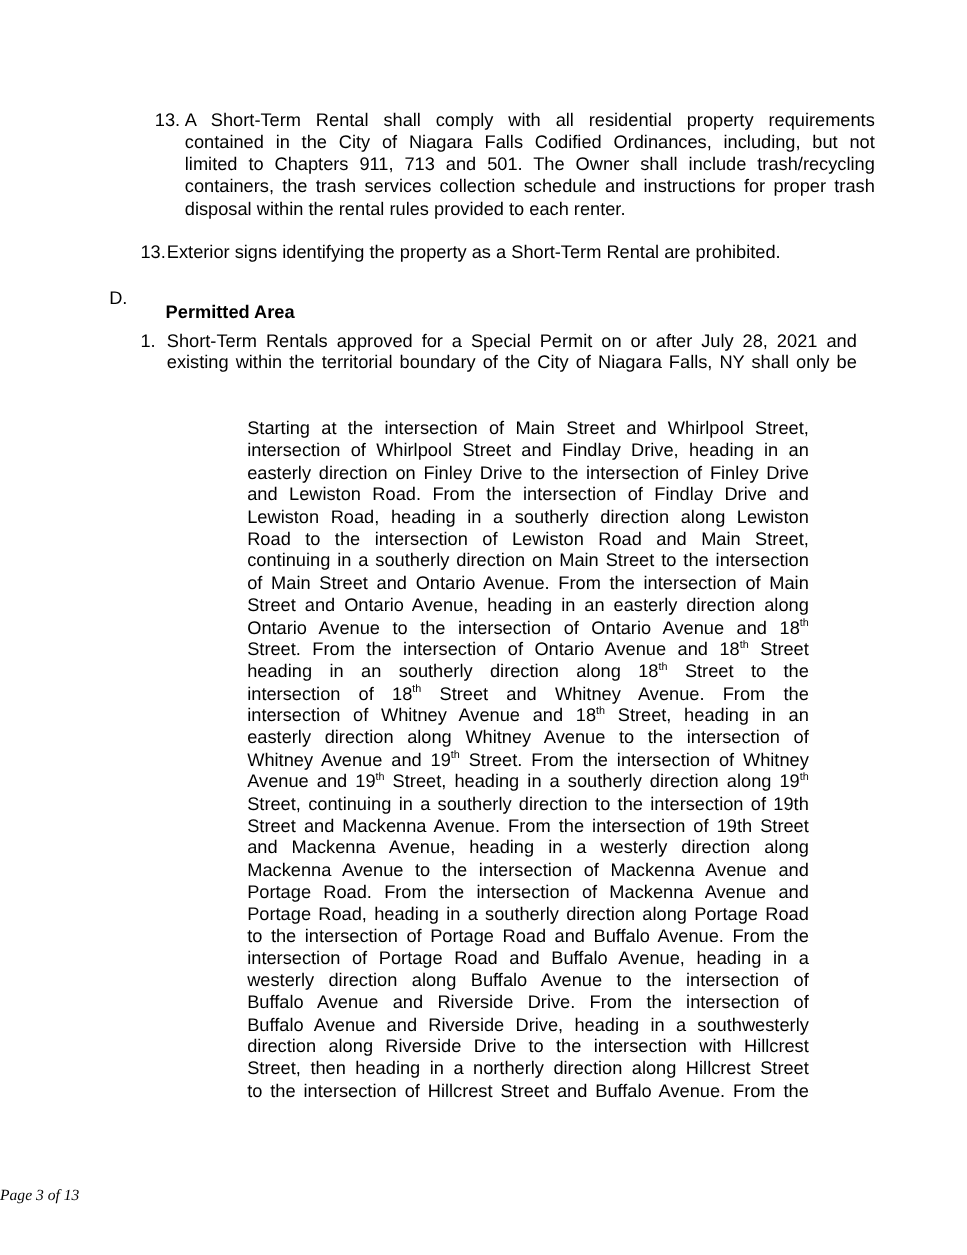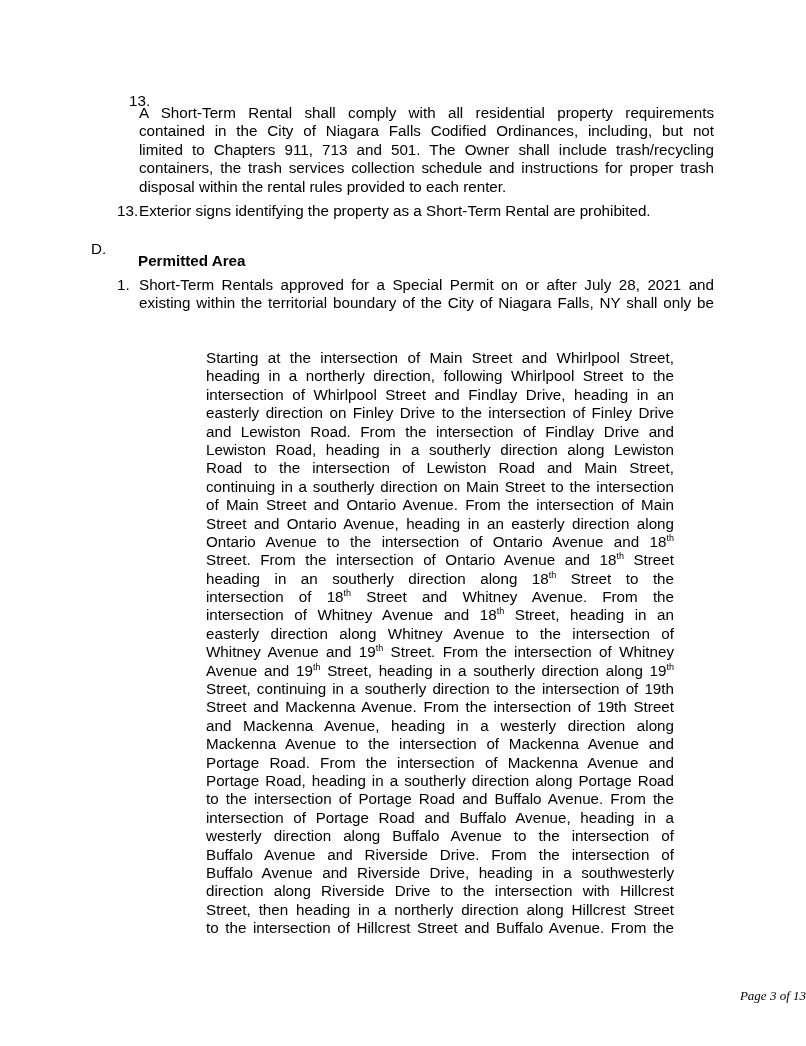--- a/index.html
+++ b/index.html
@@ -6,31 +6,31 @@
     body { width: 806px; height: 1046px; position: relative; overflow: hidden; color: #000; }
     .page { position: absolute; left: 0; top: 0; width: 806px; height: 1046px; background: #fff; }
     .txt { font-family: "Liberation Sans", sans-serif; font-size: 15.2px; line-height: 18.4px; }
     .line { display: block; white-space: nowrap; text-align: justify; text-align-last: justify; height: 18.4px; }
     .line.last { text-align-last: left; }
     .block { position: absolute; }
     .num { position: absolute; }
     sup { font-size: 9px; line-height: 0; vertical-align: 6px; }
     .heading-letter { position: absolute; left: 91px; top: 240px; }
     .heading-title { position: absolute; left: 138px; top: 252px; font-weight: bold; }
-    .footer { position: absolute; left: 0; width: 806px; top: 987px; text-align: right;
+    .footer { position: absolute; left: 0; width: 806px; top: 987px; text-align: left;
               font-family: "Liberation Serif", serif; font-style: italic; font-size: 13px; }
   </style>
 </head>
 <body>
 
 <div class="page txt">
 
   <div>
     <span class="num" style="left:117px; top:92px;margin-left:12px;">13.</span>
-    <div class="block" style="left:139px; top:92px; width:575px;margin-top:12px;">
+    <div class="block" style="left:154px; top:92px; width:575px;">
       <span class="line">A Short-Term Rental shall comply with all residential property requirements</span>
       <span class="line">contained in the City of Niagara Falls Codified Ordinances, including, but not</span>
       <span class="line">limited to Chapters 911, 713 and 501. The Owner shall include trash/recycling</span>
       <span class="line">containers, the trash services collection schedule and instructions for proper trash</span>
       <span class="line last">disposal within the rental rules provided to each renter.</span>
     </div>
   </div>
 
   <div>
     <span class="num" style="left:117px; top:202px;">13.</span>
@@ -45,21 +45,20 @@
   <div>
     <span class="num" style="left:117px; top:276px;">1.</span>
     <div class="block" style="left:139px; top:276px; width:575px;">
       <span class="line">Short-Term Rentals approved for a Special Permit on or after July 28, 2021 and</span>
       <span class="line">existing within the territorial boundary of the City of Niagara Falls, NY shall only be</span>
     </div>
   </div>
 
   <div class="block" id="boundary" style="left:186px; top:349px; width:468px;margin-left:20px;">
       <span class="line">Starting at the intersection of Main Street and Whirlpool Street,</span>
-      <span class="line">heading in a northerly direction, following Whirlpool Street to the</span>
       <span class="line">intersection of Whirlpool Street and Findlay Drive, heading in an</span>
       <span class="line">easterly direction on Finley Drive to the intersection of Finley Drive</span>
       <span class="line">and Lewiston Road. From the intersection of Findlay Drive and</span>
       <span class="line">Lewiston Road, heading in a southerly direction along Lewiston</span>
       <span class="line">Road to the intersection of Lewiston Road and Main Street,</span>
       <span class="line">continuing in a southerly direction on Main Street to the intersection</span>
       <span class="line">of Main Street and Ontario Avenue. From the intersection of Main</span>
       <span class="line">Street and Ontario Avenue, heading in an easterly direction along</span>
       <span class="line">Ontario Avenue to the intersection of Ontario Avenue and 18<sup>th</sup></span>
       <span class="line">Street. From the intersection of Ontario Avenue and 18<sup>th</sup> Street</span>

